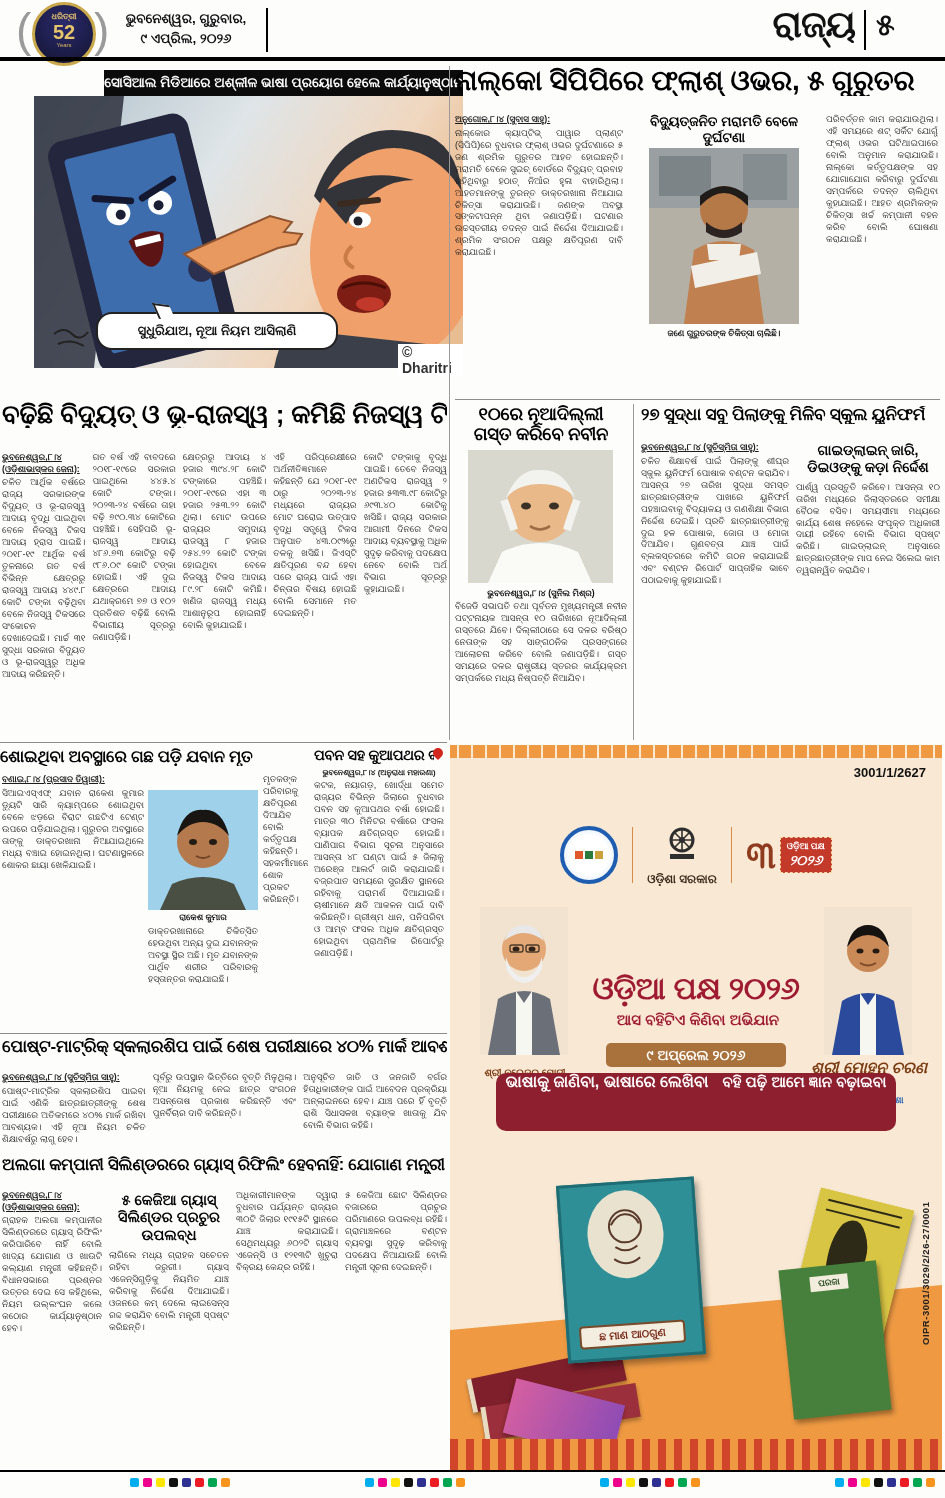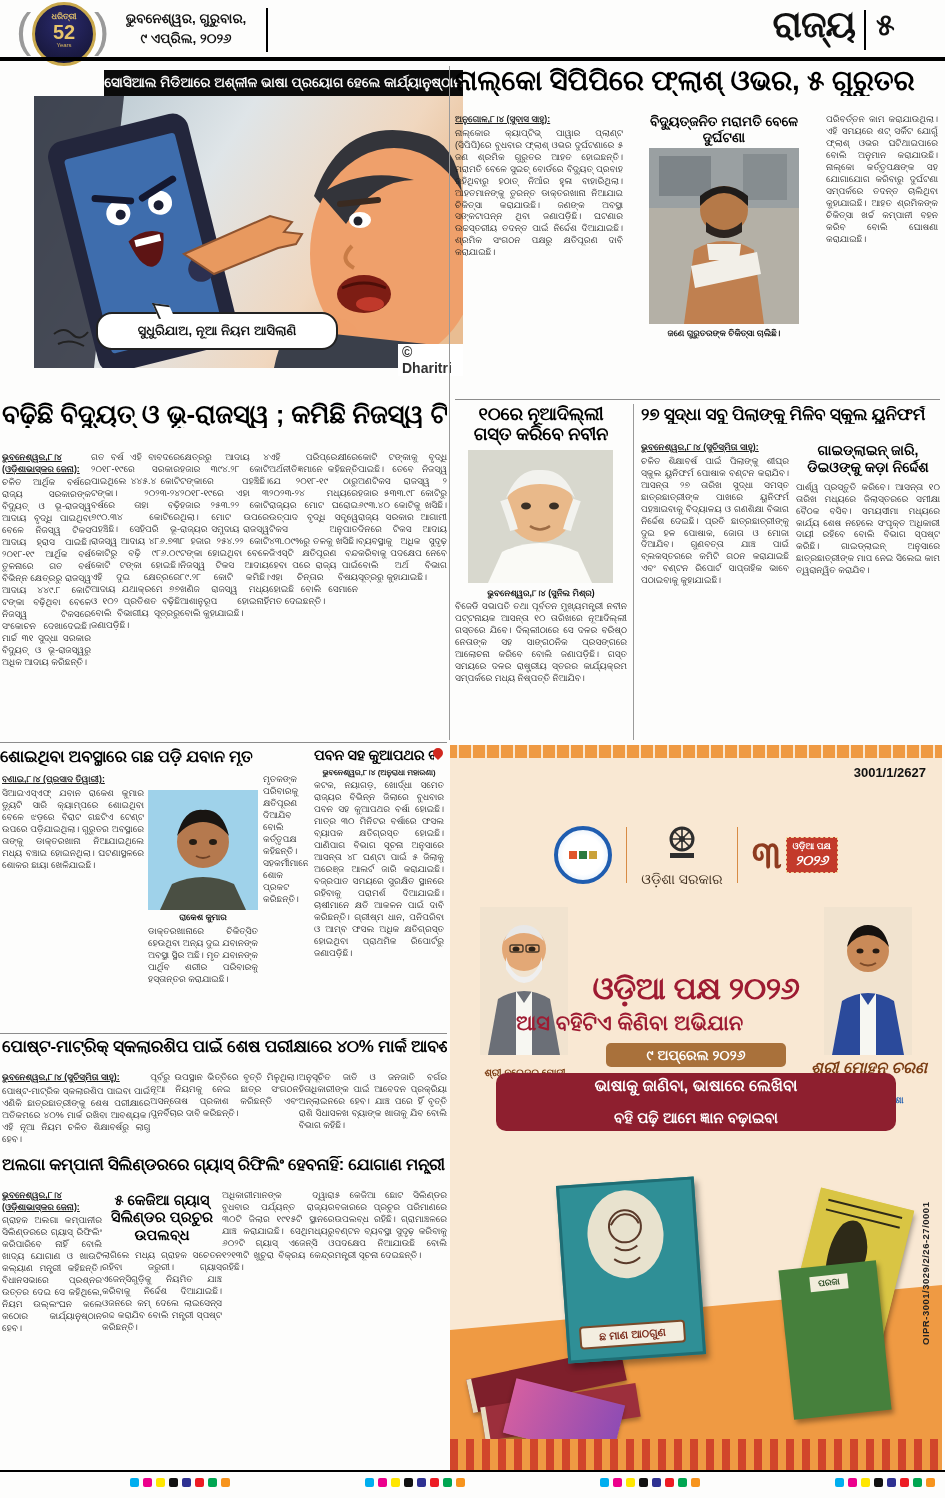--- a/index.html
+++ b/index.html
@@ -2,21 +2,21 @@
 <html><head>
 <meta charset="utf-8">
 <style>
   html,body{margin:0;padding:0;background:#d9d9d9;}
   .page{position:relative;width:945px;height:1498px;background:#fdfdfc;overflow:hidden;
         font-family:"Liberation Sans","DejaVu Sans",sans-serif;color:#111;}
   .abs{position:absolute;}
   .hl{font-weight:800;color:#000;line-height:1.08;letter-spacing:-0.3px;white-space:nowrap;overflow:hidden;}
   .hl-wrap{font-weight:800;color:#000;line-height:1.12;letter-spacing:-0.3px;}
   .body-col{font-size:9px;line-height:1.33;text-align:justify;color:#1d1d1d;overflow:hidden;}
-  .cols{display:flex;}
+  .cols{display:flex;gap:7px;}
   .cols .body-col{flex:1;}
   .dateline{display:block;font-size:8.8px;font-weight:700;text-decoration:underline;margin-bottom:2px;text-align:left;}
   .caption{font-size:8.6px;font-weight:700;text-align:center;color:#111;}
   .subhead{font-weight:800;color:#000;text-align:center;line-height:1.2;}
   .vrule{background:#9a9a9a;width:1px;}
   .hrule{background:#8c8c8c;height:1px;}
   .kicker{background:#0b0b0b;color:#fff;font-weight:700;font-size:13.5px;display:flex;align-items:center;justify-content:center;}
   .bubble{background:#fff;border:2px solid #222;border-radius:16px;display:flex;align-items:center;justify-content:center;
           font-weight:700;font-size:13px;color:#111;}
   .bubble:after{content:"";position:absolute;top:-10px;left:58px;width:14px;height:14px;background:#fff;
@@ -250,21 +250,21 @@
         <span style="width:8px;height:8px;background:#caa23a;display:inline-block;"></span>
       </div>
       <div style="width:1px;height:56px;background:#d88b45;"></div>
       <div style="text-align:center;">
         <svg width="40" height="44" viewBox="0 0 40 44">
           <circle cx="20" cy="16" r="11" fill="none" stroke="#2e2e2e" stroke-width="3"></circle>
           <circle cx="20" cy="16" r="3" fill="#2e2e2e"></circle>
           <path d="M20 5 V27 M9 16 H31 M12 8 L28 24 M28 8 L12 24" stroke="#2e2e2e" stroke-width="1.6"></path>
           <rect x="8" y="30" width="24" height="5" fill="#2e2e2e"></rect>
         </svg>
-        <div style="font-size:14px;font-weight:400;color:#3a2a1a;">ଓଡ଼ିଶା ସରକାର</div>
+        <div style="font-size:12px;font-weight:700;color:#3a2a1a;">ଓଡ଼ିଶା ସରକାର</div>
       </div>
       <div style="width:1px;height:56px;background:#d88b45;"></div>
       <div style="display:flex;align-items:center;gap:4px;">
         <span style="font-size:38px;font-weight:800;color:#8e3b1f;line-height:1;">୩</span>
         <div style="background:#c33a2b;border:1px dashed #f2d9a0;padding:3px 6px;text-align:center;color:#fff;">
           <div style="font-size:9px;font-weight:700;">ଓଡ଼ିଆ ପକ୍ଷ</div>
           <div style="font-size:14px;font-weight:700;font-style:italic;">୨୦୨୬</div>
         </div>
       </div>
     </div>
@@ -299,25 +299,25 @@
         <path d="M8 148 L18 94 Q44 78 70 94 L80 148 Z" fill="#2b4a9b"></path>
         <path d="M36 86 L44 98 L52 86 L52 148 L36 148 Z" fill="#f7f7f2"></path>
       </svg>
     </div>
     <div class="abs" style="left:354px;top:314px;width:130px;text-align:center;">
       <div style="font-size:16px;font-weight:800;color:#7a3b12;font-style:italic;">ଶ୍ରୀ ମୋହନ ଚରଣ ମାଝୀ</div>
       <div style="font-size:9px;font-weight:700;color:#1f5db0;">ମୁଖ୍ୟମନ୍ତ୍ରୀ, ଓଡ଼ିଶା</div>
     </div>
 
     <div class="abs" style="left:116px;top:226px;width:260px;text-align:center;font-size:31px;font-weight:800;color:#9e1b32;letter-spacing:-0.5px;">ଓଡ଼ିଆ ପକ୍ଷ ୨୦୨୬</div>
-    <div class="abs" style="left:66px;top:266px;width:364px;text-align:left;font-size:21px;font-weight:800;color:#9e1b32;">ଆସ ବହିଟିଏ କିଣିବା ଅଭିଯାନ</div>
+    <div class="abs" style="left:66px;top:266px;width:364px;text-align:center;font-size:15px;font-weight:800;color:#9e1b32;">ଆସ ବହିଟିଏ କିଣିବା ଅଭିଯାନ</div>
 
     <div class="abs" style="left:156px;top:298px;width:180px;height:24px;background:#a9713b;border-radius:5px;color:#fff;font-size:14px;font-weight:800;display:flex;align-items:center;justify-content:center;">୯ ଅପ୍ରେଲ ୨୦୨୬</div>
 
-    <div class="abs" style="left:46px;top:328px;width:400px;height:58px;background:#8e1f2f;border-radius:10px;color:#fff;text-align:center;display:flex;flex-direction:column;justify-content:center;gap:14px;">
+    <div class="abs" style="left:46px;top:328px;width:400px;height:58px;background:#8e1f2f;border-radius:10px;color:#fff;text-align:center;display:flex;flex-direction:row;justify-content:center;gap:14px;">
       <div style="font-size:16px;font-weight:800;">ଭାଷାକୁ ଜାଣିବା, ଭାଷାରେ ଲେଖିବା</div>
       <div style="font-size:15px;font-weight:800;">ବହି ପଢ଼ି ଆମେ ଜ୍ଞାନ ବଢ଼ାଇବା</div>
     </div>
 
     <div class="abs" style="left:0;top:540px;width:492px;height:187px;background:#ef9a43;clip-path:polygon(0 45px,100% 0,100% 100%,0 100%);"></div>
 
     <div class="abs" style="left:18px;top:618px;width:152px;height:34px;background:#7e1f2b;border-left:5px solid #e8dcc0;transform:rotate(-12deg);box-shadow:0 3px 4px rgba(0,0,0,0.3);"></div>
     <div class="abs" style="left:32px;top:650px;width:152px;height:34px;background:#9c2f3c;border-left:5px solid #e8dcc0;transform:rotate(-9deg);box-shadow:0 3px 4px rgba(0,0,0,0.3);"></div>
     <div class="abs" style="left:58px;top:646px;width:112px;height:56px;background:linear-gradient(100deg,#d55fa0,#8b4bb5);transform:rotate(14deg);box-shadow:0 3px 4px rgba(0,0,0,0.3);"></div>
 

